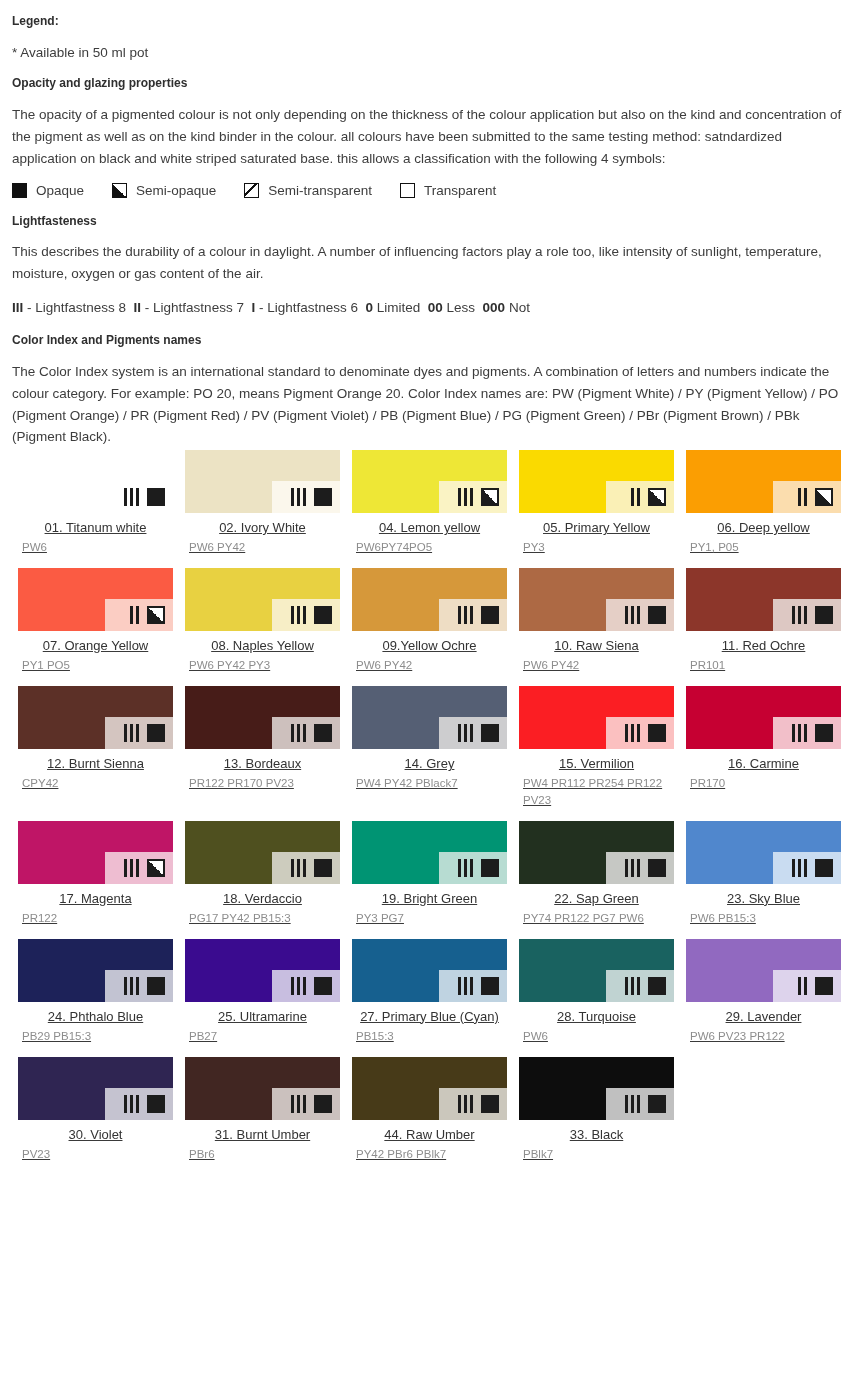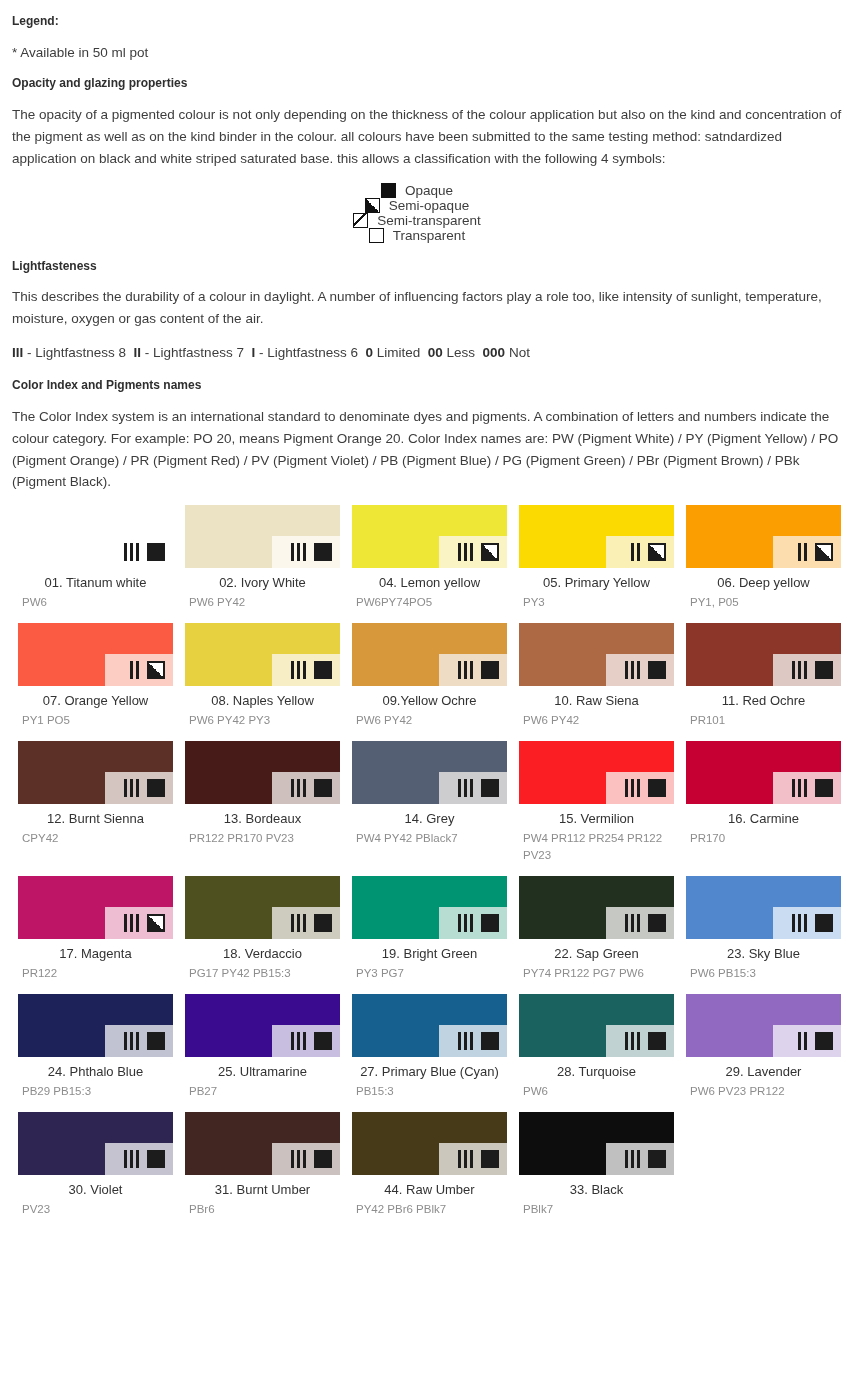--- a/index.html
+++ b/index.html
@@ -27,29 +27,28 @@
     color: #2f2f2f;
     margin: 0 0 12px 0;
     line-height: 1.3;
   }
   p.para {
     font-size: 13.5px;
     line-height: 1.62;
     color: #3d3d3d;
     margin: 0 0 13px 0;
   }
-  p.tight { margin-bottom: 12px; }
+  p.tight { margin-bottom: 2px; }
 
   .symbol-row {
     display: flex;
     align-items: center;
     margin: 0 0 16px 0;
     font-size: 13.5px;
     color: #3d3d3d;
-    flex-direction: column;
   }
   .symbol-item {
     display: flex;
     align-items: center;
     margin-right: 28px;
   }
   .symbol-item .sym-label { margin-left: 9px; }
 
   .glyph {
     width: 15px;
@@ -90,20 +89,21 @@
     line-height: 1.5;
     margin: 0 0 15px 0;
     color: #3d3d3d;
   }
   .lf-line b { font-weight: bold; color: #2f2f2f; }
 
   
   .grid {
     display: flex;
     flex-wrap: wrap;
+    text-decoration: underline;
   }
   .cell {
     width: 167px;
     box-sizing: border-box;
     padding: 0 6px;
     margin-bottom: 12px;
   }
   .swatch {
     position: relative;
     width: 155px;

